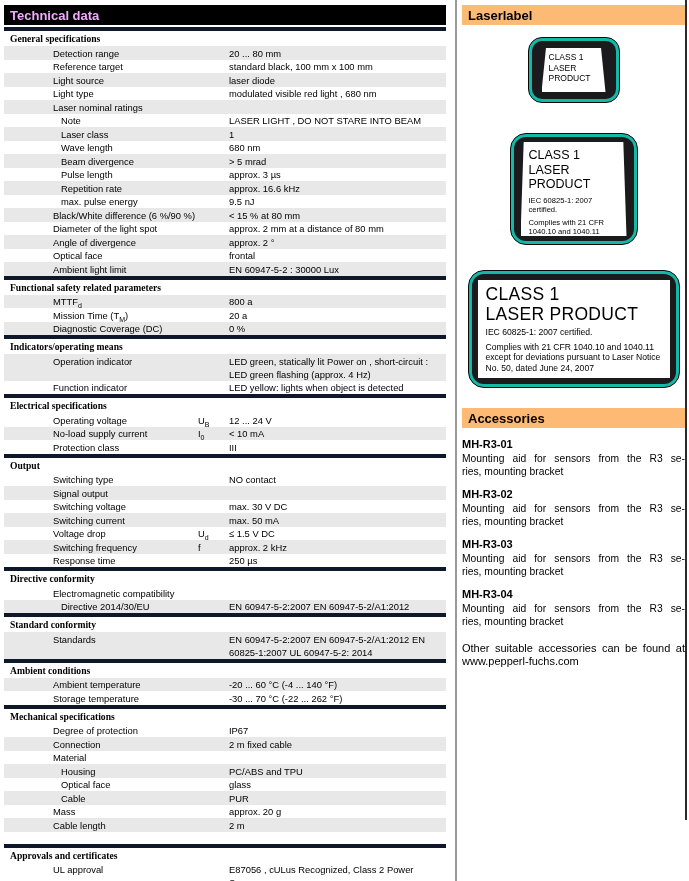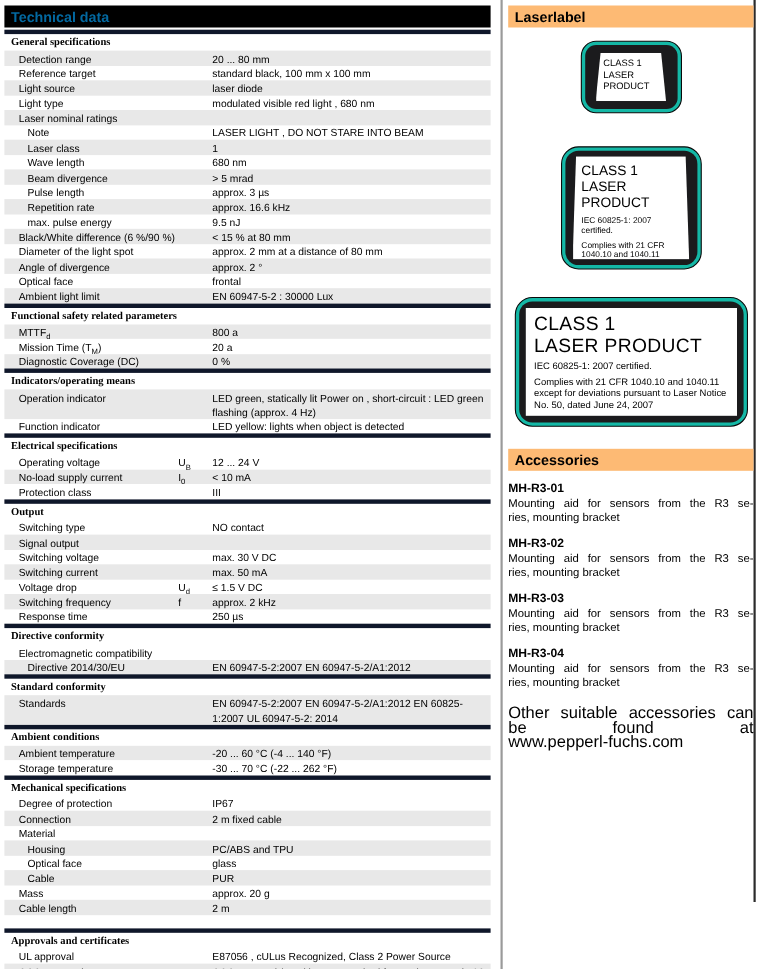--- a/index.html
+++ b/index.html
@@ -9,28 +9,28 @@
   
   .col-divider { position: absolute; left: 455px; top: 0; width: 2px; height: 881px; background: #9a9a9a; }
   .page-edge   { position: absolute; left: 685px; top: 0; width: 2px; height: 820px; background: #2b2b2b; }
 
   
   .left-col  { position: absolute; left: 4px;  top: 5px; width: 442px; }
   .right-col { position: absolute; left: 462px; top: 5px; width: 223px; }
 
   .bar { height: 20px; display: flex; align-items: center; padding-left: 6px;
          font-size: 13px; font-weight: 700; }
-  .bar-black { background: #000; color: #0369a1; }
+  .bar-black { background: #000; color: #f0abfc; }
   .bar-gray  { background: #fdba74; color: #000; }
 
   .spec-table { margin-top: 2px; font-size: 9.4px; line-height: 13px; }
   .sec-header { border-top: 4px solid #0f172a; font-weight: 700; font-size: 9.6px;
                 padding: 1px 0 1px 6px; min-height: 15px; font-family: Liberation Serif, serif; }
   .sec-gap { margin-top: 12px; }
-  .row { display: grid; grid-template-columns: 158px 31px 1fr; min-height: 13px; }
+  .row { display: grid; grid-template-columns: 158px 31px 1fr; min-height: 13px; padding-left: 36px; }
   .row.shaded { background: #e8e8e8; }
   .cell { padding-top: 0.5px; }
   .cell.label.ind1 { padding-left: 13px; }
   .cell.label.ind2 { padding-left: 21px; }
   .cell.value { padding-right: 2px; }
   sub { font-size: 7px; line-height: 0; }
 
   
   .badge { position: relative; background: #14b8a6; border: 1.5px solid #0a0a0a; }
   .badge .frame { position: absolute; background: #1b1b1d; display: flex;
@@ -59,21 +59,21 @@
   .badge-3 .heading { font-size: 17.5px; line-height: 20px; letter-spacing: 0.3px; }
   .badge-3 .cert { margin-top: 3px; }
   .badge-3 .body { margin-top: 4px; }
 
   
   .acc-bar { margin-top: 20px; }
   .acc-item { margin-top: 9px; }
   .acc-model { font-size: 11px; font-weight: 700; line-height: 14px; }
   .acc-desc { font-size: 10.3px; line-height: 13px; margin-top: 1px; }
   .just { text-align: justify; text-align-last: justify; }
-  .acc-note { margin-top: 14px; font-size: 15px; line-height: 13px; }
+  .acc-note { margin-top: 14px; font-size: 11px; line-height: 13px; }
 </style>
 </head>
 <body>
 
 <div class="col-divider"></div>
 <div class="page-edge"></div>
 
 <div class="left-col">
   <div class="bar bar-black">
     <span>Technical data</span>

